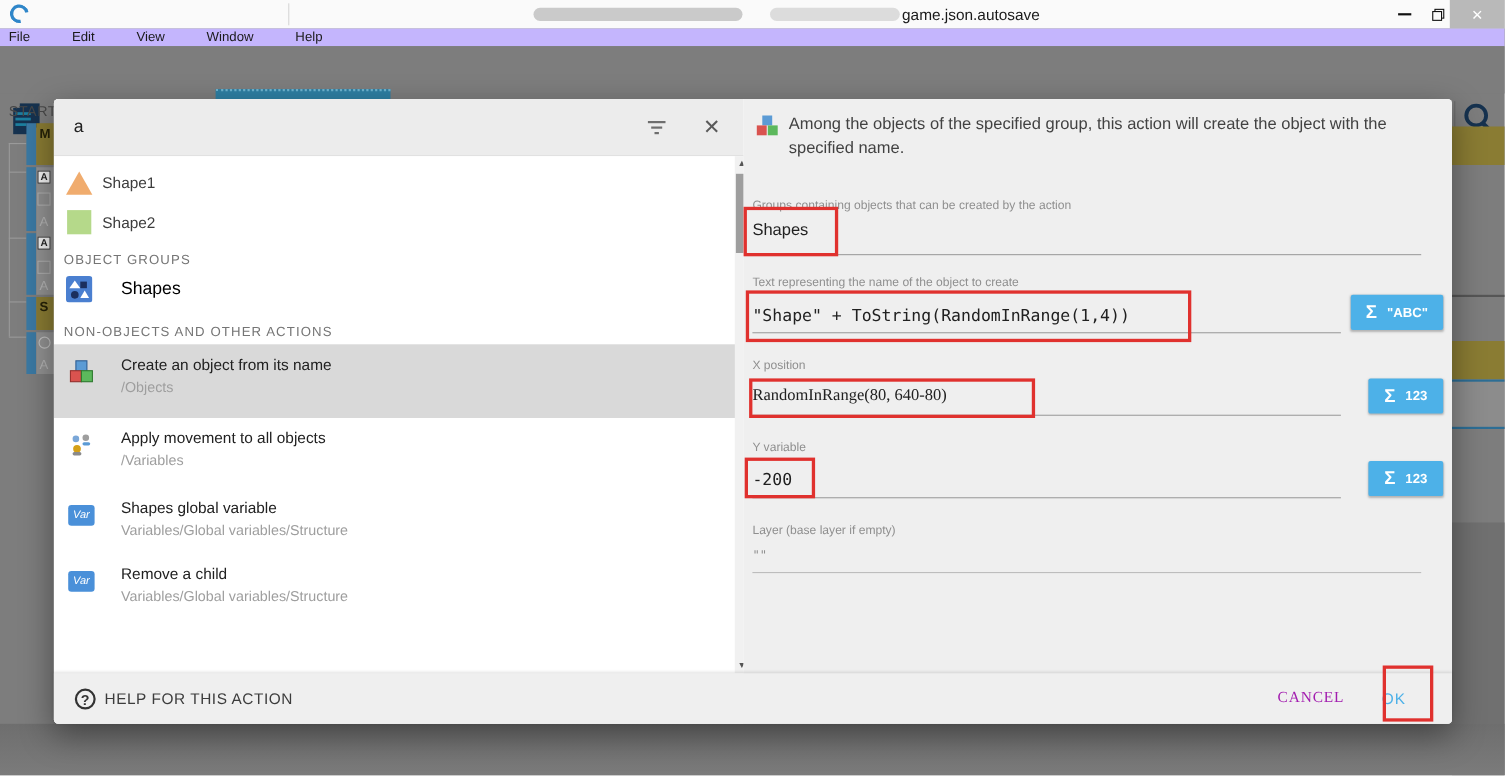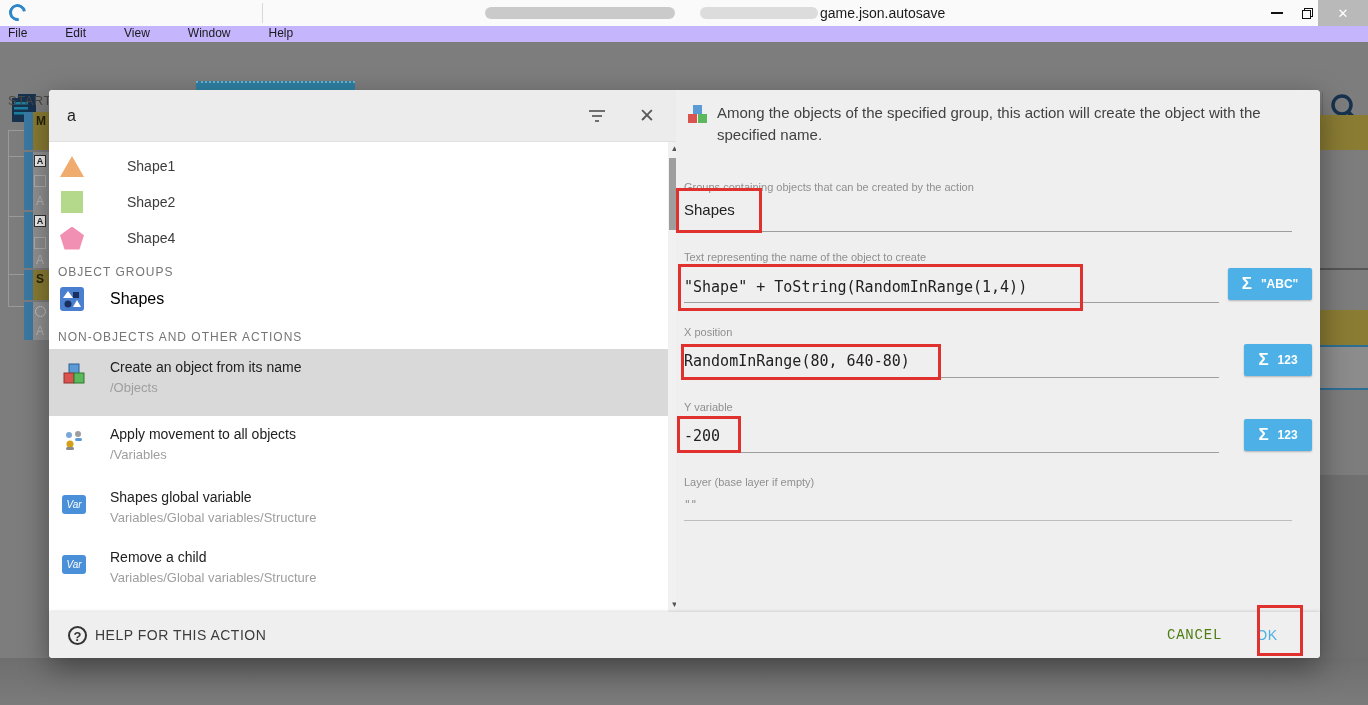--- a/index.html
+++ b/index.html
@@ -57,21 +57,21 @@
   .search-input { flex:1; border:none; outline:none; background:transparent; font-size:16px; color:#212121; margin-left:18px; font-family:"Liberation Sans",sans-serif; }
   .filter-icon { width:22px; height:22px; margin-right:28px; position:relative; }
   .filter-icon i { position:absolute; left:50%; transform:translateX(-50%); height:2px; background:#6e6e6e; }
   .filter-icon i:nth-child(1){ top:5px; width:16px; } .filter-icon i:nth-child(2){ top:10px; width:10px; } .filter-icon i:nth-child(3){ top:15px; width:4px; }
   .search-close { width:22px; margin-right:18px; font-size:19px; color:#5a5a5a; text-align:center; cursor:pointer; }
 
   .list { position:absolute; left:0; top:52px; width:627px; height:470px; background:#fff; overflow:hidden; }
   .list-pad { height:6px; }
   .row-s { height:36px; display:flex; align-items:center; padding-left:11px; }
   .row-s .sicon { width:24px; height:24px; display:flex; align-items:center; justify-content:center; }
-  .row-s .slabel { margin-left:43px; font-size:14px; color:#3c3c3c; }
+  .row-s .slabel { margin-left:9px; font-size:14px; color:#3c3c3c; }
   .tri { width:0; height:0; border-left:12px solid transparent; border-right:12px solid transparent; border-bottom:21px solid #F0AC6E; }
   .sq  { width:22px; height:22px; background:#B5D98A; }
   .cir { width:23px; height:23px; border-radius:50%; background:#85C6E9; background-image:radial-gradient(#6fb4dc 1px, transparent 1px); background-size:4px 4px; }
   .pent{ width:24px; height:23px; background:#F290B4; clip-path:polygon(50% 0%, 100% 38%, 81% 100%, 19% 100%, 0% 38%); }
   .section-header { height:26px; padding:9px 0 0 9px; font-size:12px; color:#757575; letter-spacing:1px; }
   .sh2 { height:33px; padding-top:14px; }
   .row-g { height:34px; display:flex; align-items:center; padding-left:11px; }
   .row-d { display:flex; align-items:flex-start; padding:10px 0 0 13px; }
   .row-d .dicon { width:24px; height:24px; display:flex; align-items:center; justify-content:center; margin-top:3px; }
   .row-d .dtext { margin-left:24px; }
@@ -97,21 +97,21 @@
   .field-line { position:absolute; left:8px; height:1px; background:#9e9e9e; }
   .expr-btn { position:absolute; height:32px; background:#4DB1E8; border:none; border-radius:2px; color:#fff; display:flex; align-items:center; justify-content:center; box-shadow:0 1px 2px rgba(0,0,0,.25); cursor:pointer; }
   .expr-btn .sigma { font-size:17px; font-weight:bold; margin-right:9px; }
   .expr-btn .btxt { font-size:12px; font-weight:bold; }
   .layer-val { font-size:11px; color:#8f8f8f; }
 
   .footer-bar { position:absolute; left:0; top:522px; width:1271px; height:46px; background:#efefef; border-radius:0 0 4px 4px; box-shadow:0 -1px 3px rgba(0,0,0,.12); display:flex; align-items:center; }
   .help-icon { width:19px; height:19px; border:2px solid #333; border-radius:50%; color:#333; font-size:13px; font-weight:bold; text-align:center; line-height:18px; margin-left:19px; }
   .help-text { margin-left:8px; font-size:14px; color:#3c3c3c; letter-spacing:.5px; }
   .footer-spacer { flex:1; }
-  .cancel-btn { font-size:14px; color:#4d7c0f; letter-spacing:.8px; background:none; border:none; margin-right:34px; cursor:pointer; font-family:Liberation Mono, monospace; }
+  .cancel-btn { font-size:14px; color:#a21caf; letter-spacing:.8px; background:none; border:none; margin-right:34px; cursor:pointer; font-family:Liberation Serif, serif; }
   .ok-btn { font-size:14px; color:#4DB1E8; letter-spacing:.8px; background:none; border:none; margin-right:42px; cursor:pointer; font-family:"Liberation Sans",sans-serif; }
 
   .anno { position:absolute; border:3px solid #e0312e; pointer-events:none; }
 
   svg { display:block; }
 </style>
 </head>
 <body>
 
 <div class="screen">
@@ -310,26 +310,20 @@
               <span class="tri"></span>
             </span>
           <span class="slabel">Shape1</span>
         </div>
         <div class="row-s">
           <span class="sicon">
               <span class="sq"></span>
             </span>
           <span class="slabel">Shape2</span>
         </div>
-        <div class="row-s">
-          <span class="sicon">
-              <span class="pent"></span>
-            </span>
-          <span class="slabel">Shape4</span>
-        </div>
 
         <div class="section-header">OBJECT GROUPS</div>
 
         <div class="row-g">
           <span class="sicon">
             <svg width="24" height="24" viewBox="0 0 24 24">
                 <rect x="0" y="0" width="24" height="24" rx="3" fill="#4a7fd0"></rect>
                 <polygon points="8,4 13,11 3,11" fill="#fff"></polygon>
                 <rect x="13" y="5" width="6" height="6" fill="#1b2f5e"></rect>
                 <circle cx="8" cy="17" r="3.5" fill="#1b2f5e"></circle>
@@ -415,21 +409,21 @@
 
       <div class="field-label" style="top:161px;">Text representing the name of the object to create</div>
       <div class="field-value mono" style="top:188px;">"Shape" + ToString(RandomInRange(1,4))</div>
       <div class="field-line" style="top:212px; width:535px;"></div>
       <button class="expr-btn" style="left:552px; top:178px; width:84px;">
         <span class="sigma">Σ</span>
         <span class="btxt">"ABC"</span>
       </button>
 
       <div class="field-label" style="top:236px;">X position</div>
-      <div class="field-value mono" style="top:262px;">RandomInRange(80, 640-80)</div>
+      <div class="field-value mono" style="top:262px;font-family:Liberation Serif, serif;">RandomInRange(80, 640-80)</div>
       <div class="field-line" style="top:287px; width:535px;"></div>
       <button class="expr-btn" style="left:568px; top:254px; width:68px;">
         <span class="sigma">Σ</span>
         <span class="btxt">123</span>
       </button>
 
       <div class="field-label" style="top:311px;">Y variable</div>
       <div class="field-value mono" style="top:337px;">-200</div>
       <div class="field-line" style="top:362px; width:535px;"></div>
       <button class="expr-btn" style="left:568px; top:329px; width:68px;">

